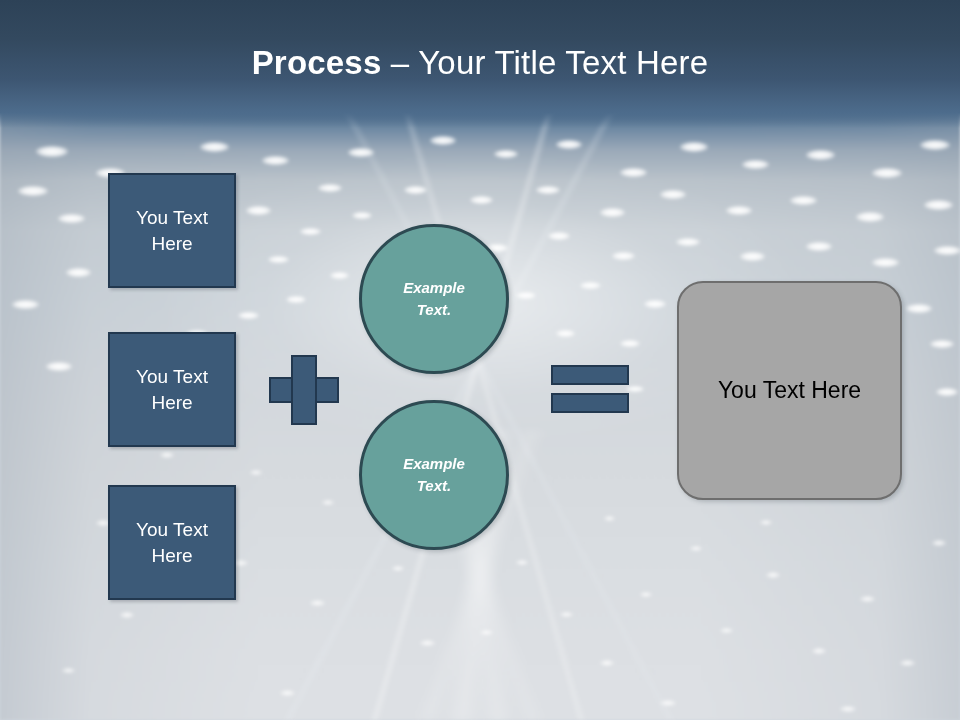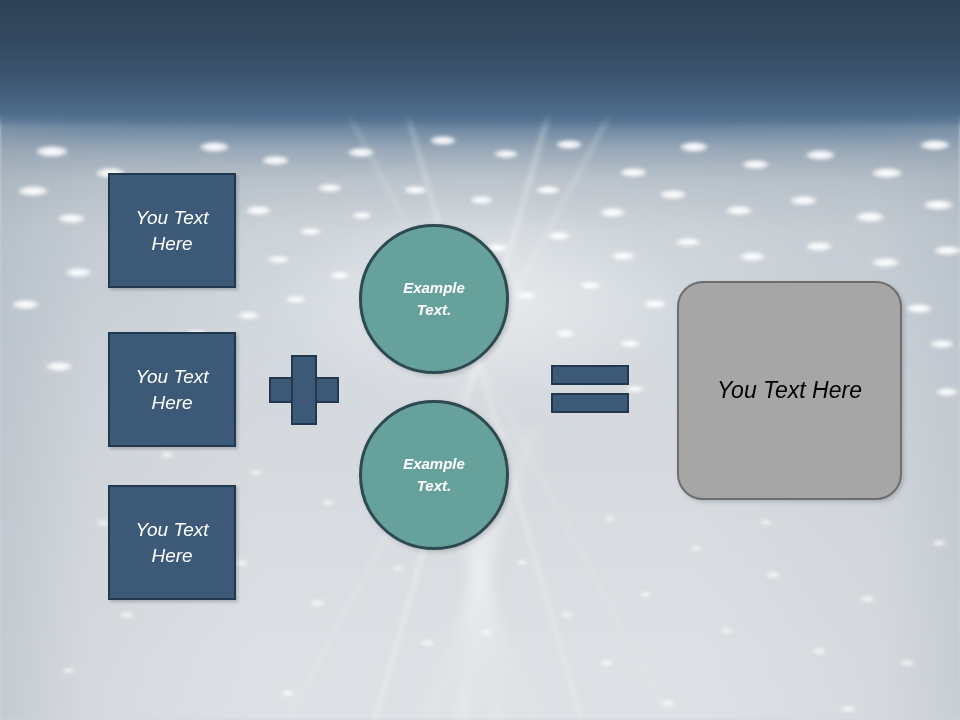--- a/index.html
+++ b/index.html
@@ -119,21 +119,21 @@
     text-align: center;
     font-size: 33px;
     color: #ffffff;
     letter-spacing: 0.2px;
     white-space: nowrap;
   }
   .slide-title .t-strong { font-weight: bold; }
   .slide-title .t-rest { font-weight: normal; }
 
   
-  .shape { position: absolute; box-sizing: border-box; font-style: italic; }
+  .shape { position: absolute; box-sizing: border-box; }
 
   .blue-box {
     width: 128px;
     height: 115px;
     background: #3c5a78;
     border: 2px solid #22384f;
     display: flex;
     align-items: center;
     justify-content: center;
     text-align: center;
@@ -333,20 +333,23 @@
       <div class="spark" style="left:840px; top:706px; width:16px; height:6px;"></div>
       <div class="spark" style="left:760px; top:520px; width:12px; height:5px;"></div>
       <div class="spark" style="left:932px; top:540px; width:14px; height:6px;"></div>
       <div class="spark" style="left:604px; top:516px; width:11px; height:5px;"></div>
       <div class="spark" style="left:480px; top:630px; width:13px; height:5px;"></div>
       <div class="spark" style="left:392px; top:566px; width:12px; height:5px;"></div>
     </div>
   </div>
 
   <div class="title-band"></div>
+  <div class="slide-title">
+    <span class="t-strong">Process</span><span class="t-rest"> – Your Title Text Here</span>
+  </div>
 
   <div class="shape blue-box box-1">
     <span style="white-space:pre-line;">You Text
 Here</span>
   </div>
   <div class="shape blue-box box-2">
     <span style="white-space:pre-line;">You Text
 Here</span>
   </div>
   <div class="shape blue-box box-3">

